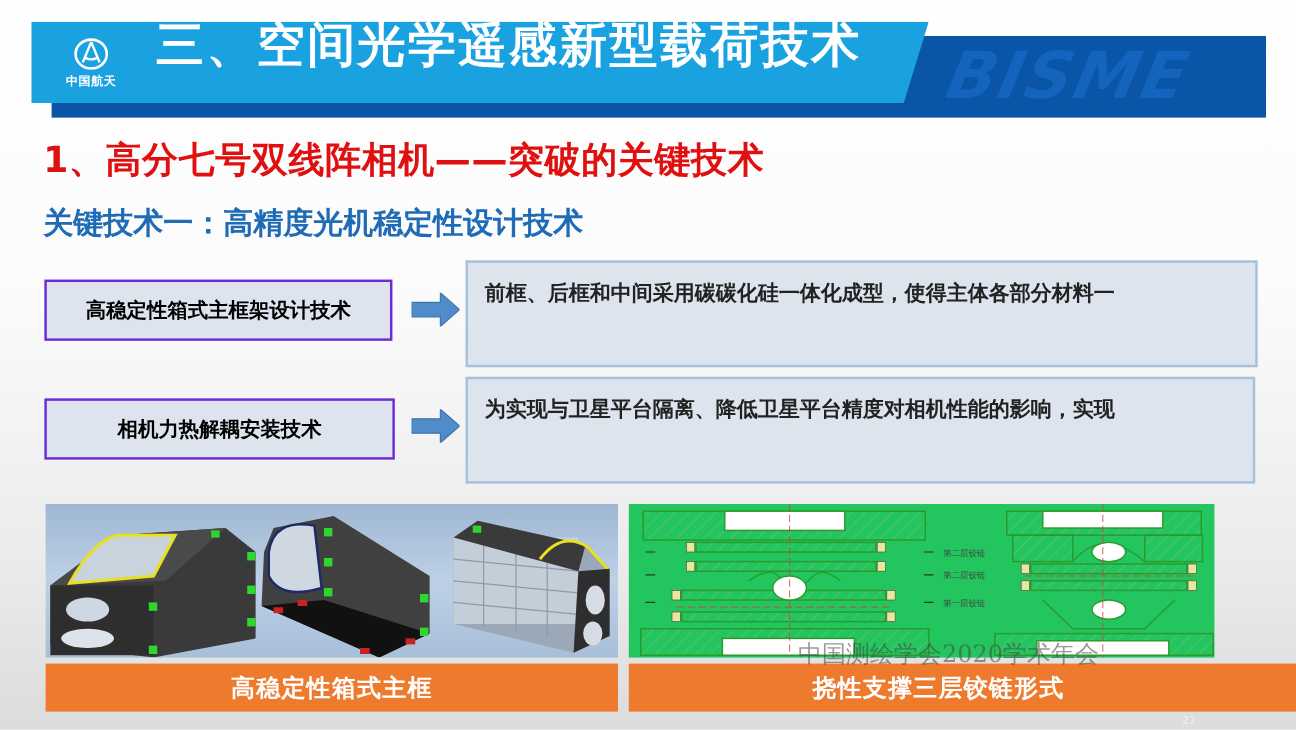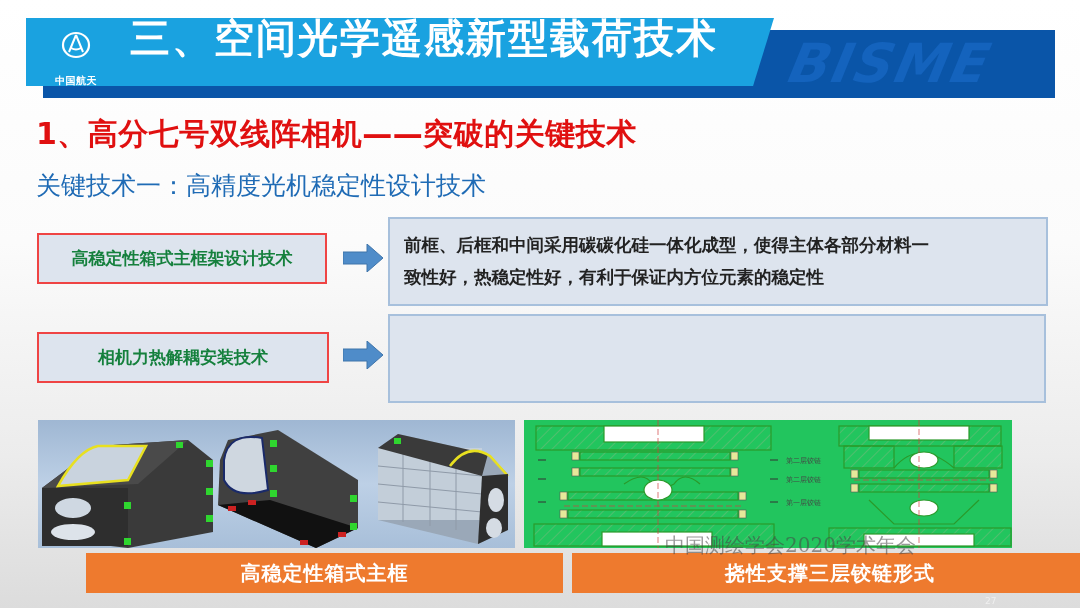--- a/index.html
+++ b/index.html
@@ -17,47 +17,47 @@
     clip-path: polygon(0 0, 100% 0, 97.2% 100%, 0 100%);
   }
   .bisme {
     left:790px; top:36px; width:250px; height:56px; color:#1463bd;
     font-family:"DejaVu Sans", sans-serif; font-weight:bold; font-style:italic;
     font-size:54px; letter-spacing:2px; line-height:56px;
     transform: skewX(-12deg);
   }
   .logo { left:50px; top:30px; width:52px; height:52px; color:#fff; text-align:center; }
   .logo svg { display:block; margin:0 auto; }
-  .logo-text { font-size:10px; font-weight:bold; color:#fff; letter-spacing:0.5px; margin-top:14px; white-space:nowrap; }
+  .logo-text { font-size:10px; font-weight:bold; color:#fff; letter-spacing:0.5px; margin-top:1px; white-space:nowrap; }
   .hdr-title {
     left:130px; top:8px; height:60px; line-height:60px; color:#fff;
     font-size:40px; font-weight:bold; letter-spacing:2px; white-space:nowrap;
   }
 
   .h1 { left:36px; top:112px; color:#e01010; font-size:30px; font-weight:bold; line-height:44px; white-space:nowrap; letter-spacing:0.5px; }
-  .h2 { left:36px; top:168px; color:#1f6bb5; font-size:25px; font-weight:normal; line-height:36px; white-space:nowrap; }
+  .h2 { left:36px; top:168px; color:#1f6bb5; font-size:25px; font-weight:bold; line-height:36px; white-space:nowrap; }
 
   .lbox {
-    background:#dde4ee; border:2px solid #ef4444; box-sizing:border-box;
-    color:#15803d; font-weight:bold; font-size:17px; display:flex; align-items:center; justify-content:center;
+    background:#dde4ee; border:2px solid #6d28d9; box-sizing:border-box;
+    color:#000000; font-weight:bold; font-size:17px; display:flex; align-items:center; justify-content:center;
     white-space:nowrap;
   }
   .rbox {
     background:#dde4ee; border:2px solid #a7c0dc; box-sizing:border-box;
     color:#222; font-weight:bold; font-size:17.5px; line-height:32px;
     padding:10px 27px 0 14px;
   }
   .rbox span { display:block; white-space:nowrap; }
   .arrow { width:40px; height:28px; }
 
   .pic { background:#22c55e; overflow:hidden; }
   .pic-left { background: linear-gradient(180deg, #9fb7d3 0%, #bdd0e6 50%, #a8bfd9 100%); }
   .cap {
     background:#ee7a2e; color:#fff; font-weight:bold; font-size:20px;
-    display:flex; align-items:center; justify-content:center; letter-spacing:1px;margin-left:48px;
+    display:flex; align-items:center; justify-content:center; letter-spacing:1px;
   }
   .watermark {
     left:665px; top:532px; font-family:"DejaVu Serif", serif; font-size:20px;
     color:rgba(70,70,70,0.55); white-space:nowrap; letter-spacing:0px;
   }
   .pagenum { left:985px; top:596px; font-size:9px; color:rgba(255,255,255,0.55); }
 </style>
 </head>
 <body>
 
@@ -77,30 +77,30 @@
 <div class="abs h2">关键技术一：高精度光机稳定性设计技术</div>
 
 <div class="abs lbox" style="left:37px; top:233px; width:290px; height:51px;">
   <span>高稳定性箱式主框架设计技术</span>
 </div>
 <svg class="abs arrow" style="left:343px; top:244px;" viewBox="0 0 40 28">
   <polygon points="0,8 24,8 24,0 40,14 24,28 24,20 0,20" fill="#4f8cc9" stroke="#3f74aa" stroke-width="1"></polygon>
 </svg>
 <div class="abs rbox" style="left:388px; top:217px; width:660px; height:89px;">
   <span>前框、后框和中间采用碳碳化硅一体化成型，使得主体各部分材料一</span>
-  <span>致性好，热稳定性好，有利于保证内方位元素的稳定性</span>
 </div>
 
 <div class="abs lbox" style="left:37px; top:332px; width:292px; height:51px;align-items:center;">
   <span>相机力热解耦安装技术</span>
 </div>
 <svg class="abs arrow" style="left:343px; top:341px;" viewBox="0 0 40 28">
   <polygon points="0,8 24,8 24,0 40,14 24,28 24,20 0,20" fill="#4f8cc9" stroke="#3f74aa" stroke-width="1"></polygon>
 </svg>
 <div class="abs rbox" style="left:388px; top:314px; width:658px; height:89px;">
+  <span>为实现与卫星平台隔离、降低卫星平台精度对相机性能的影响，实现</span>
 </div>
 
 <div class="abs pic pic-left" style="left:38px; top:420px; width:477px; height:128px;">
   <svg width="477" height="128" viewBox="0 0 477 128">
 
     <polygon points="4,68 60,26 150,20 175,40 175,112 90,128 4,118" fill="#3a3a3a"></polygon>
     <polygon points="4,68 60,26 150,20 100,64" fill="#4a4a4a"></polygon>
     <path d="M20,66 Q40,30 60,26 L108,26 L90,60 Z" fill="#c9d3de" stroke="#e8e020" stroke-width="2.5"></path>
     <rect x="4" y="68" width="86" height="58" fill="#2e2e2e"></rect>
     <ellipse cx="35" cy="88" rx="18" ry="10" fill="#cfd8e2"></ellipse>

